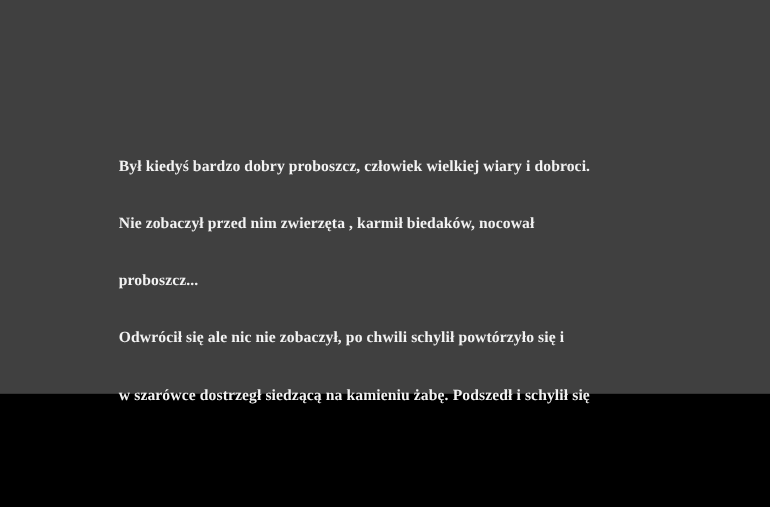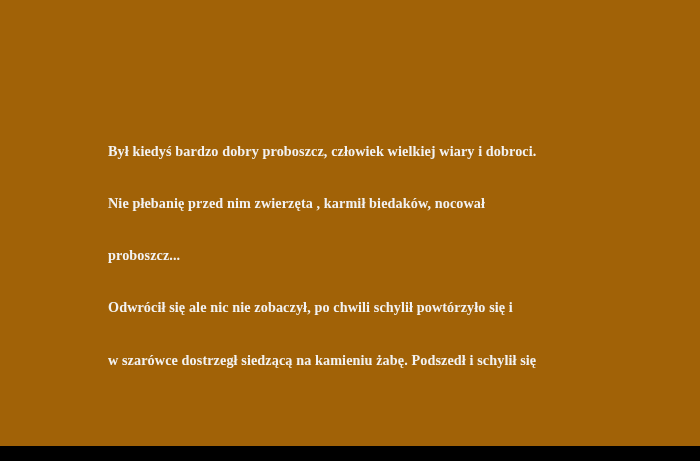--- a/index.html
+++ b/index.html
@@ -9,22 +9,22 @@
   }
   body {
     width: 700px;
     height: 461px;
     overflow: hidden;
     font-family: "Liberation Serif", serif;
   }
   .canvas {
     position: relative;
     width: 700px;
-    height: 446px;
-    background: #a16207;
+    height: 358px;
+    background: #404040;
   }
   .joke-text {
     position: absolute;
     left: 108px;
     top: 108px;
     width: 478px;
     color: #f2f2f2;
     font-family: "Liberation Serif", serif;
     font-size: 14.2px;
     line-height: 17.4px;
@@ -37,21 +37,21 @@
     display: block;
     white-space: pre-wrap;
   }
 </style>
 </head>
 <body>
 
 <div class="canvas">
   <div class="joke-text">
     <span class="line">Był kiedyś bardzo dobry proboszcz, człowiek wielkiej wiary i dobroci.</span>
-    <span class="line">Nie płebanię przed nim zwierzęta , karmił biedaków, nocował</span>
+    <span class="line">Nie zobaczył przed nim zwierzęta , karmił biedaków, nocował</span>
     <span class="line">proboszcz...</span>
     <span class="line">Odwrócił się ale nic nie zobaczył, po chwili schylił powtórzyło się i</span>
     <span class="line">w szarówce dostrzegł siedzącą na kamieniu żabę. Podszedł i schylił się</span>
     
     
     
     
     
     
     

